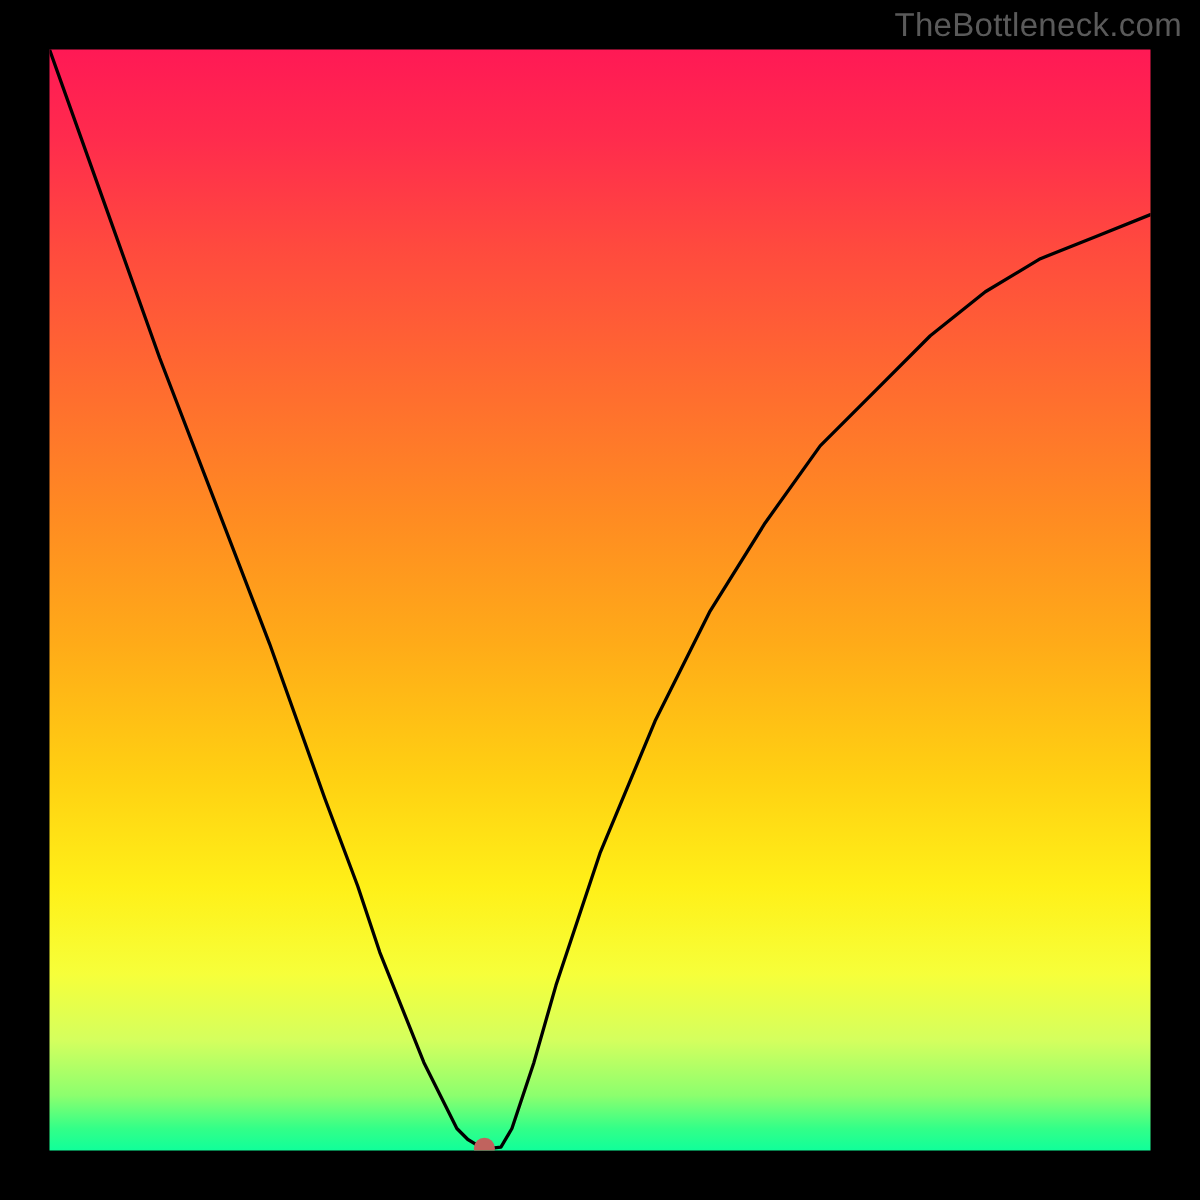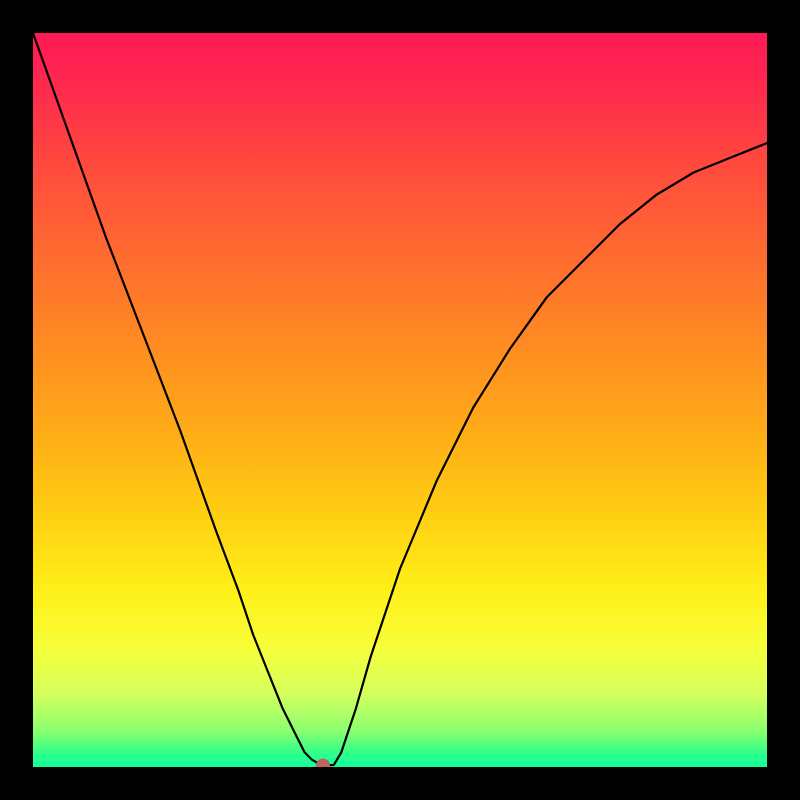--- a/index.html
+++ b/index.html
@@ -59,20 +59,21 @@
     height: 734px;
     z-index: 10;
     pointer-events: none;
   }
 </style>
 </head>
 <body>
 
 <div class="frame">
 
+  <div class="watermark">TheBottleneck.com</div>
 
   <div class="plot-area"></div>
 
   <svg class="curve" viewBox="0 0 734 734" preserveAspectRatio="none">
     <path id="curve-path" fill="none" stroke="#000000" stroke-width="2.2" stroke-linejoin="round" stroke-linecap="round" d="M0.00 0.00 L36.70 102.76 L73.40 205.52 L110.10 300.94 L146.80 396.36 L183.50 499.12 L205.52 557.84 L220.20 601.88 L234.88 638.58 L249.56 675.28 L264.24 704.64 L271.58 719.32 L278.92 726.66 L286.26 731.06 L293.60 732.53 L300.94 731.80 L308.28 719.32 L322.96 675.28 L337.64 623.90 L352.32 579.86 L367.00 535.82 L403.70 447.74 L440.40 374.34 L477.10 315.62 L513.80 264.24 L550.50 227.54 L587.20 190.84 L623.90 161.48 L660.60 139.46 L697.30 124.78 L734.00 110.10"></path>
     <circle id="marker-dot" r="7" fill="#c0635e" stroke="#c0635e" stroke-width="0" cx="289.93" cy="732.53"></circle>
   </svg>
 
 </div>
 

